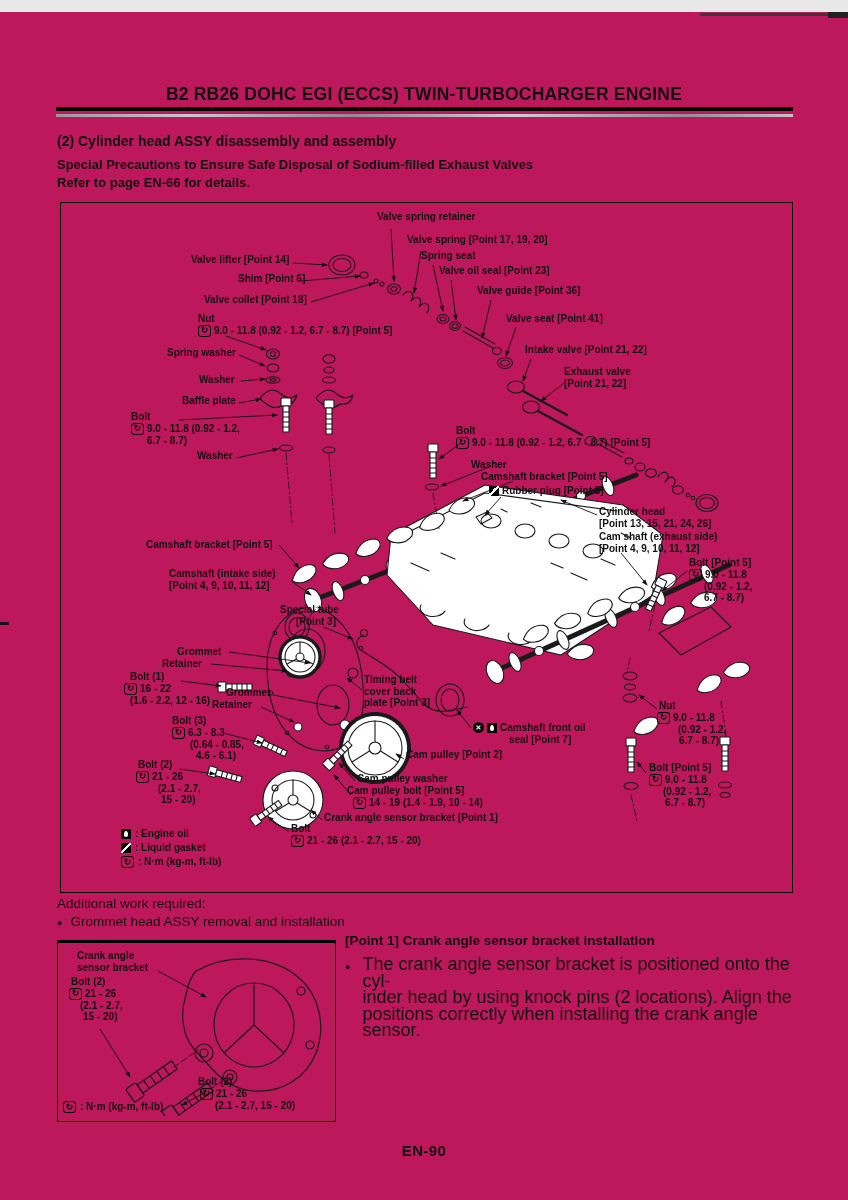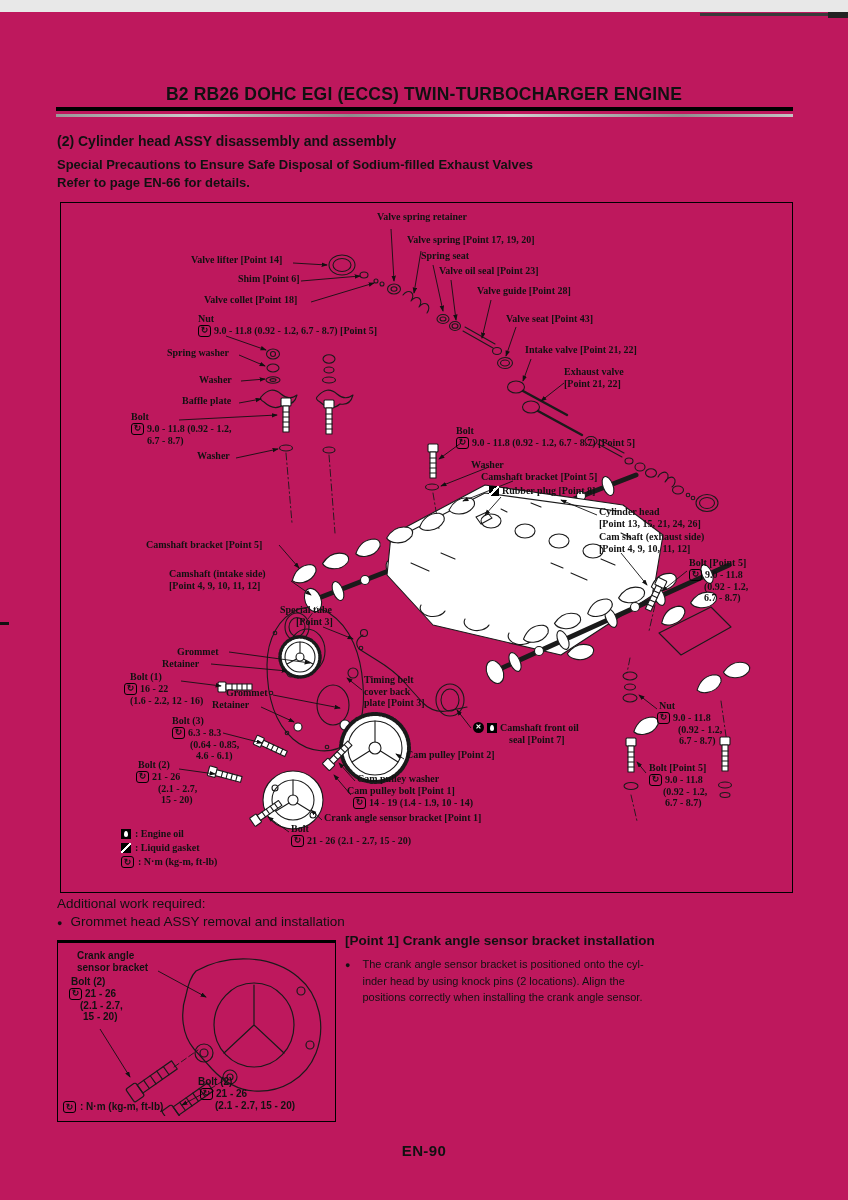--- a/index.html
+++ b/index.html
@@ -12,21 +12,21 @@
   
   .hdr{position:absolute;left:0;top:72px;width:848px;text-align:center;
        font-size:17.5px;font-weight:bold;letter-spacing:.2px;}
   .hdr-rule{position:absolute;left:56px;top:95px;width:737px;height:4px;background:#000;}
   .hdr-rule2{position:absolute;left:56px;top:102px;width:737px;height:3px;
        background:linear-gradient(90deg,#9a9a9a 0%,#c9c9c9 18%,#8d8d8d 40%,#cfcfcf 62%,#909090 85%,#c4c4c4 100%);}
   .sec-title{position:absolute;left:57px;top:121px;font-size:14px;font-weight:bold;}
   .prec1{position:absolute;left:57px;top:145px;font-size:13px;font-weight:bold;}
   .prec2{position:absolute;left:57px;top:163px;font-size:13px;font-weight:bold;}
   
-  .diagram{position:absolute;left:60px;top:190px;width:731px;height:689px;border:1.3px solid #000;font-family:Liberation Serif, serif;}
+  .diagram{position:absolute;left:60px;top:190px;width:731px;height:689px;border:1.3px solid #000;}
   .diagram svg{position:absolute;left:0;top:0;}
   .lbl{position:absolute;font-size:10px;font-weight:bold;line-height:11.5px;color:#111;}
   .ln{display:flex;align-items:center;gap:3px;white-space:nowrap;}
   .ticon{display:inline-flex;align-items:center;justify-content:center;flex:0 0 auto;
          width:11px;height:10px;border:1.6px solid #000;border-radius:3px;
          font-size:9px;font-weight:bold;line-height:1;}
   .oicon{display:inline-block;flex:0 0 auto;width:10px;height:10px;background:#000;position:relative;}
   .oicon::after{content:"";position:absolute;left:3px;top:2px;width:4px;height:6px;background:#fff;
          border-radius:50% 50% 50% 50%/65% 65% 35% 35%;}
   .gicon{display:inline-block;flex:0 0 auto;width:10px;height:10px;
@@ -36,21 +36,21 @@
   .legend-row{display:flex;align-items:center;gap:4px;height:14px;white-space:nowrap;
          font-size:10px;font-weight:bold;text-align:right;}
   
   .addl-title{position:absolute;left:57px;top:884px;font-size:13.5px;}
   .addl-item{position:absolute;left:57px;top:902px;font-size:13.5px;display:flex;align-items:center;gap:8px;}
   .bullet::before{content:"●";font-size:9px;}
   .inset{position:absolute;left:57px;top:928px;width:277px;height:178px;
          border:1.5px solid #000;border-top:3px solid #000;}
   .inset svg{position:absolute;left:0;top:0;}
   .point1-title{position:absolute;left:345px;top:921px;font-size:13.5px;font-weight:bold;}
-  .point1-body{position:absolute;left:345px;top:944px;width:460px;font-size:11px;line-height:16.5px;}
+  .point1-body{position:absolute;left:345px;top:944px;width:460px;font-size:18px;line-height:16.5px;}
   .point1-body .row{display:flex;gap:12px;}
   .point1-body .txtcol{flex:1;}
   .torque-table{position:absolute;left:337px;top:1007px;width:457px;height:46px;display:flex;
          border-top:2.5px solid #111;border-bottom:3px solid #222;
          border-left:1px solid #333;border-right:1px solid #777;}
   .tt-left{width:186px;border-right:1px solid #333;padding:5px 8px 0 8px;
          font-size:11.5px;line-height:15px;}
   .tt-right{flex:1;display:flex;align-items:center;padding-left:10px;font-size:11.5px;}
   .pagenum{position:absolute;left:0;top:1130px;width:848px;text-align:center;
          font-size:15px;font-weight:bold;letter-spacing:.4px;}
@@ -316,24 +316,24 @@
     <div class="lbl" style="left:346px;top:31px">
         <div class="ln">Valve spring [Point 17, 19, 20]</div>
       </div>
     <div class="lbl" style="left:360px;top:47px">
         <div class="ln">Spring seat</div>
       </div>
     <div class="lbl" style="left:378px;top:62px">
         <div class="ln">Valve oil seal [Point 23]</div>
       </div>
     <div class="lbl" style="left:416px;top:82px">
-        <div class="ln">Valve guide [Point 28]</div>
+        <div class="ln">Valve guide [Point 36]</div>
       </div>
     <div class="lbl" style="left:445px;top:110px">
-        <div class="ln">Valve seat [Point 43]</div>
+        <div class="ln">Valve seat [Point 41]</div>
       </div>
     <div class="lbl" style="left:464px;top:141px">
         <div class="ln">Intake valve [Point 21, 22]</div>
       </div>
     <div class="lbl" style="left:503px;top:163px">
         <div class="ln">Exhaust valve</div>
         <div class="ln">[Point 21, 22]</div>
       </div>
     <div class="lbl" style="left:130px;top:51px">
         <div class="ln">Valve lifter [Point 14]</div>
@@ -465,21 +465,21 @@
           <span class="xicon">✕</span>
           <span class="oicon"></span>
           <span>Camshaft front oil</span>
         </div>
       <div class="ln" style="padding-left:36px">seal [Point 7]</div>
     </div>
     <div class="lbl" style="left:296px;top:570px">
         <div class="ln">Cam pulley washer</div>
       </div>
     <div class="lbl" style="left:286px;top:582px">
-      <div class="ln">Cam pulley bolt [Point 1]</div>
+      <div class="ln">Cam pulley bolt [Point 5]</div>
       <div class="ln" style="padding-left:6px">
           <span class="ticon">↻</span>
           <span>14 - 19 (1.4 - 1.9, 10 - 14)</span>
         </div>
     </div>
     <div class="lbl" style="left:263px;top:609px">
         <div class="ln">Crank angle sensor bracket [Point 1]</div>
       </div>
     <div class="lbl" style="left:230px;top:620px">
       <div class="ln">Bolt</div>

